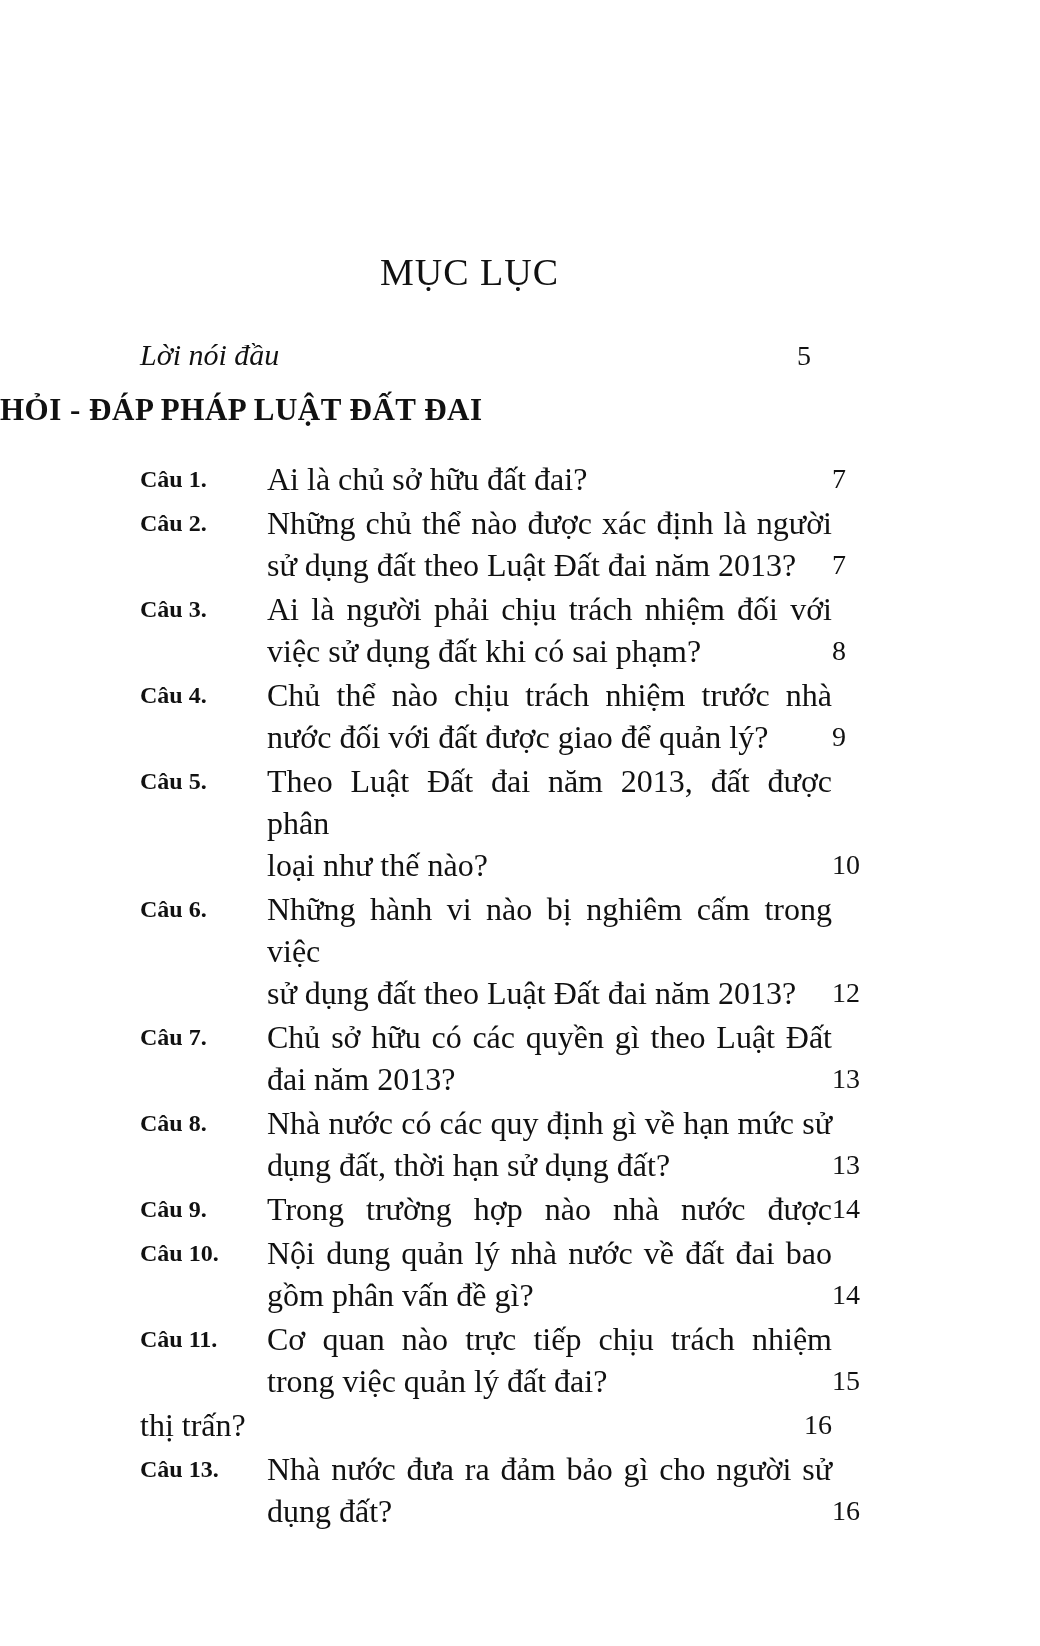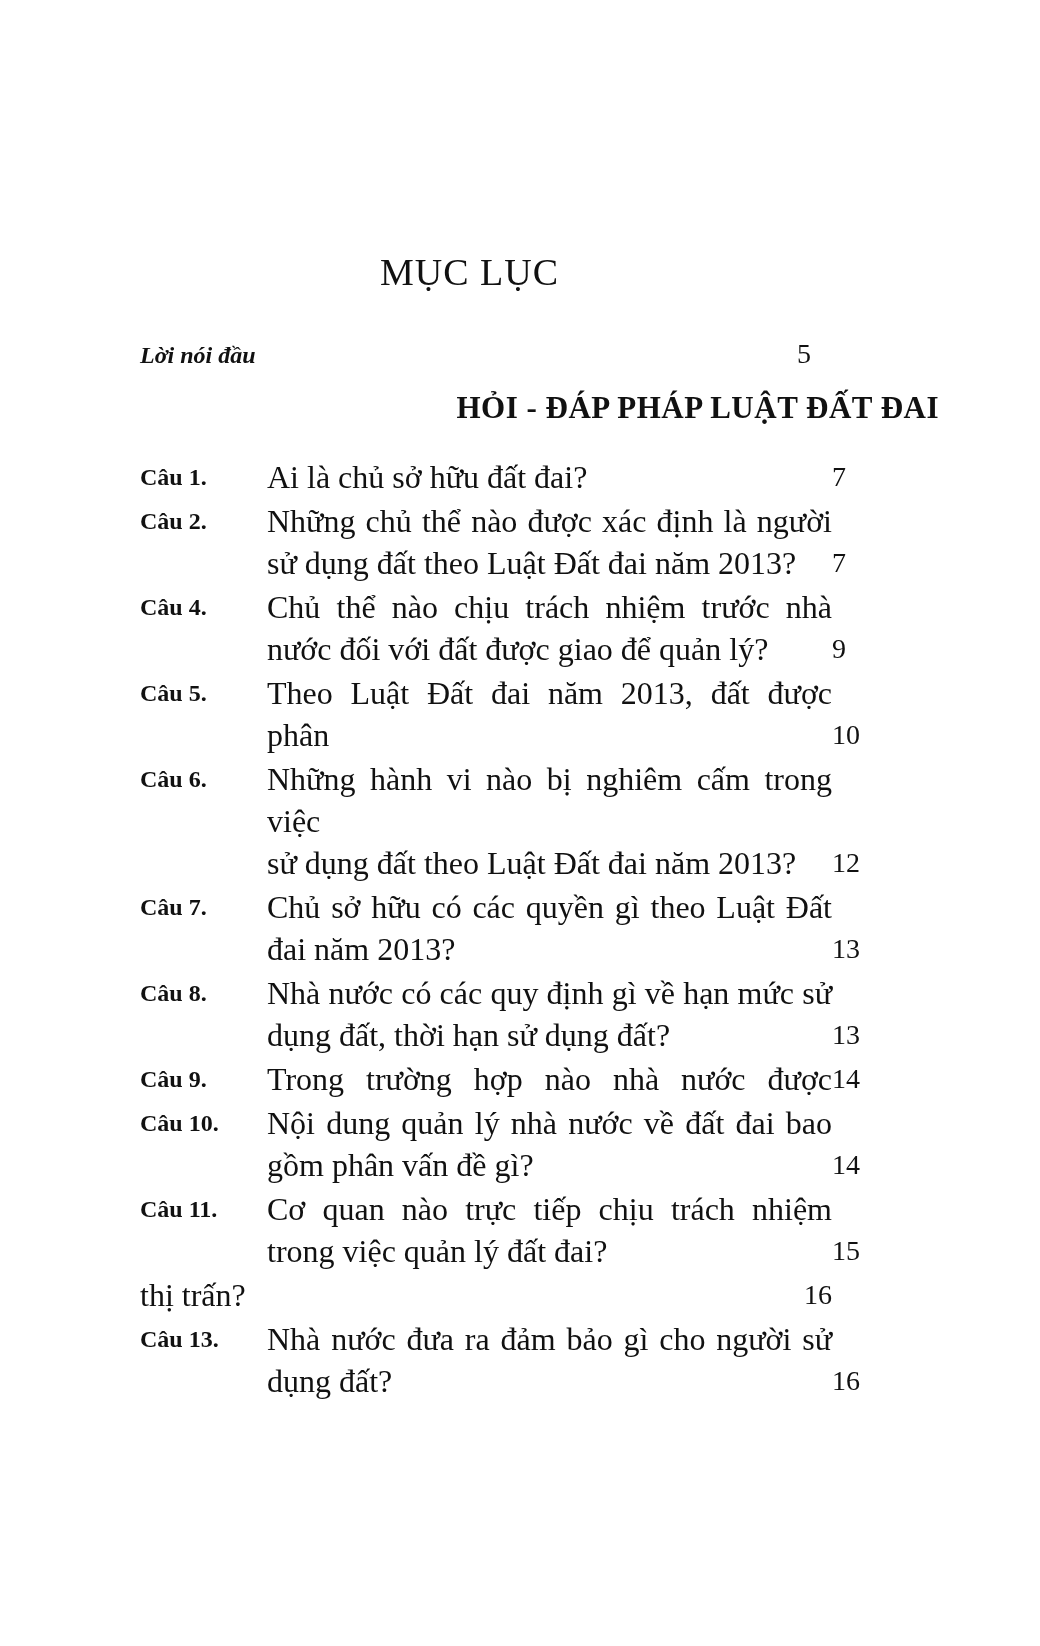--- a/index.html
+++ b/index.html
@@ -29,31 +29,31 @@
     letter-spacing: 1px;
   }
   .foreword-row {
     display: flex;
     justify-content: space-between;
     align-items: baseline;
     margin: 44px 128px 0 140px;
   }
   .foreword-label {
     font-style: italic;
-    font-weight: bold;
-    font-size: 24px;
+    font-weight: normal;
+    font-size: 30px;
   }
   .pagenum {
     font-size: 28px;
     font-weight: normal;
     font-style: normal;
   }
   .section-heading {
     margin: 20px 0 0 0;
-    text-align: right;
+    text-align: left;
     font-size: 31px;
     font-weight: bold;
     letter-spacing: 0.5px;
   }
   .entries {
     margin: 30px 128px 0 140px;
   }
   .entry {
     display: grid;
     grid-template-columns: 127px 565px 1fr;
@@ -102,34 +102,43 @@
 
   <div class="entry">
     <span class="entry-label">Câu 2.</span>
     <span class="entry-question">
           <div class="jline">Những chủ thể nào được xác định là người</div>
           <div>sử dụng đất theo Luật Đất đai năm 2013?</div>
         </span>
     <span class="entry-page pagenum">7</span>
   </div>
 
+  <div class="entry">
+    <span class="entry-label">Câu 3.</span>
+    <span class="entry-question">
+          <div class="jline">Ai là người phải chịu trách nhiệm đối với</div>
+          <div>việc sử dụng đất khi có sai phạm?</div>
+        </span>
+    <span class="entry-page pagenum">8</span>
+  </div>
 
   <div class="entry">
     <span class="entry-label">Câu 4.</span>
     <span class="entry-question">
           <div class="jline">Chủ thể nào chịu trách nhiệm trước nhà</div>
           <div>nước đối với đất được giao để quản lý?</div>
         </span>
     <span class="entry-page pagenum">9</span>
   </div>
 
   <div class="entry">
     <span class="entry-label">Câu 5.</span>
     <span class="entry-question">
           <div class="jline">Theo Luật Đất đai năm 2013, đất được phân</div>
+          <div>loại như thế nào?</div>
         </span>
     <span class="entry-page pagenum">10</span>
   </div>
 
   <div class="entry">
     <span class="entry-label">Câu 6.</span>
     <span class="entry-question">
           <div class="jline">Những hành vi nào bị nghiêm cấm trong việc</div>
           <div>sử dụng đất theo Luật Đất đai năm 2013?</div>
         </span>

